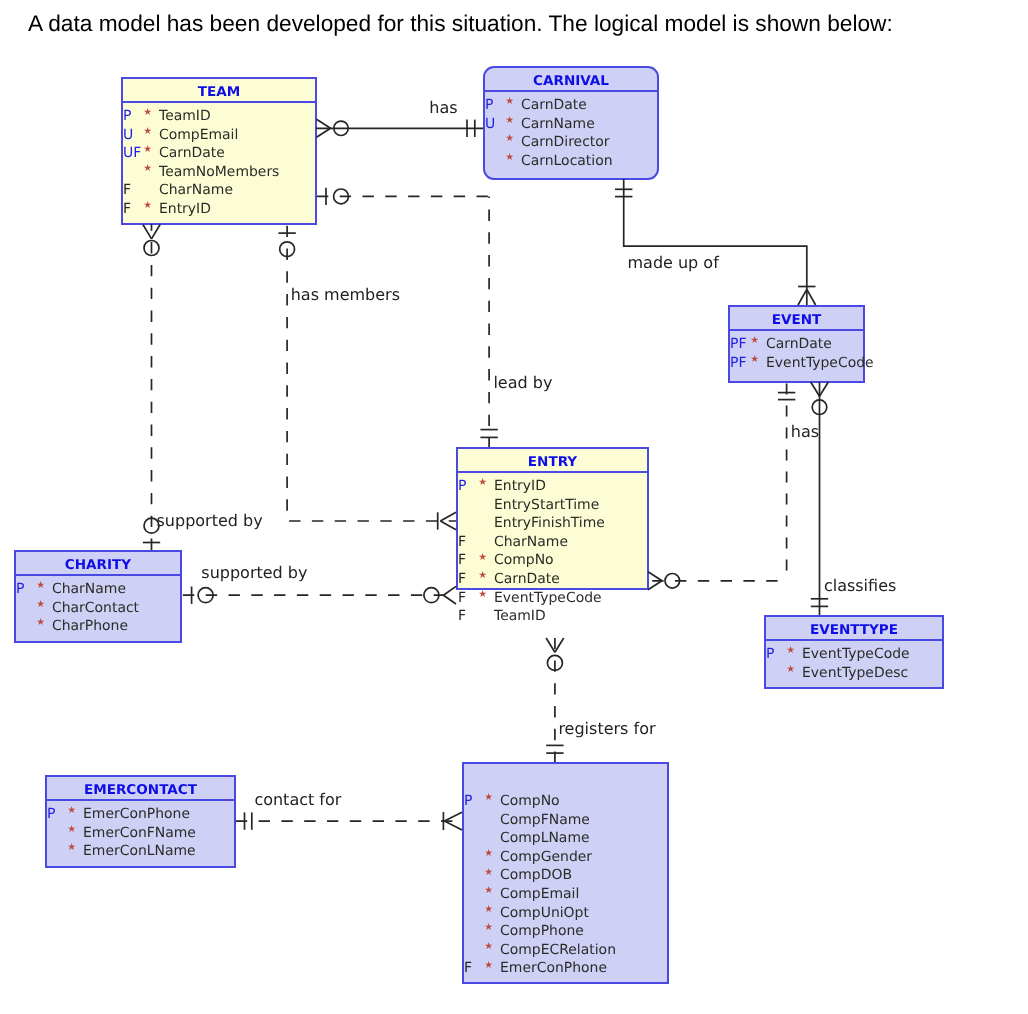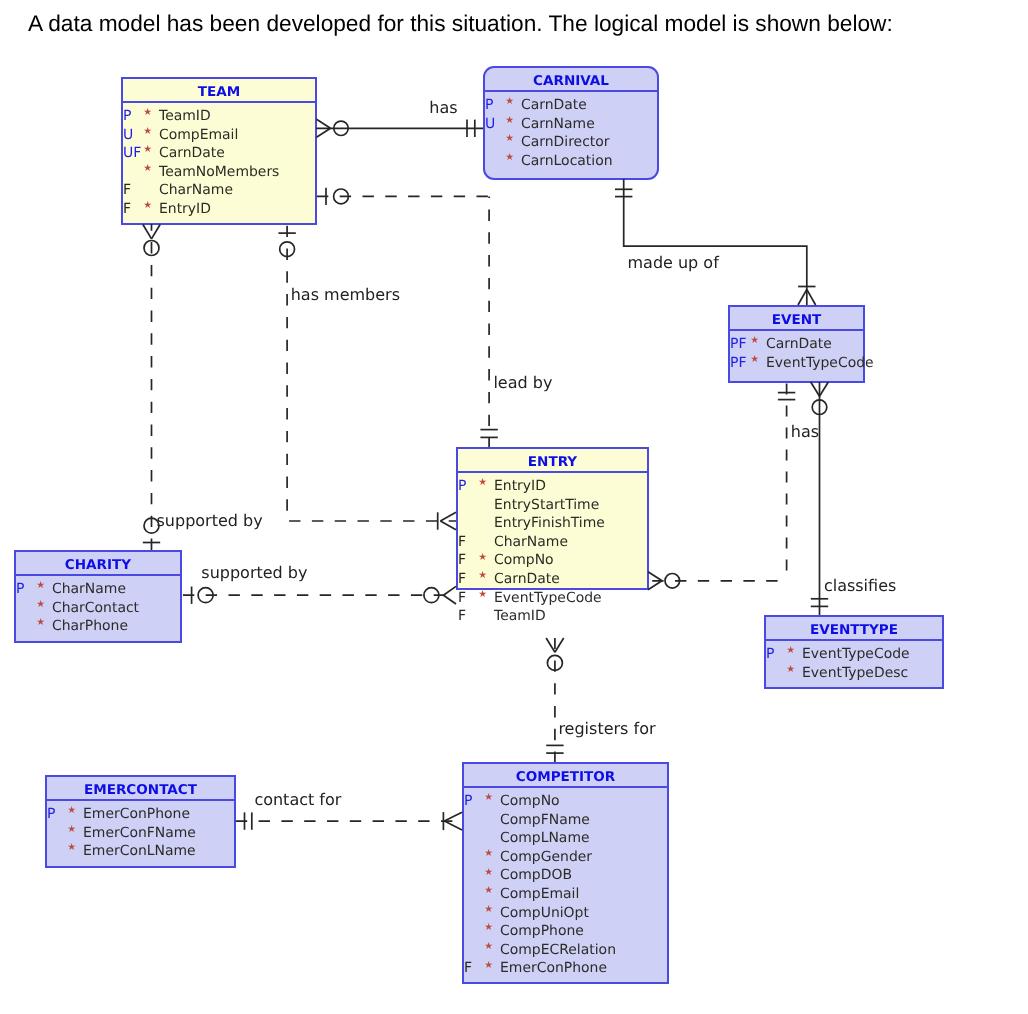--- a/index.html
+++ b/index.html
@@ -197,21 +197,20 @@
           <span class="n">EmerConFName</span>
         </div>
     <div class="attr">
           <span class="k"></span>
           <span class="s">★</span>
           <span class="n">EmerConLName</span>
         </div>
   </div>
 </div>
 <div class="entity purple" style="left:462px;top:762px;width:207px;height:222px;">
-  <div class="ent-title" style="height:24.0px;line-height:26.4px;">COMPETITOR</div>
   <div class="ent-attrs" style="top:28.0px;">
     <div class="attr">
           <span class="k">P</span>
           <span class="s">★</span>
           <span class="n">CompNo</span>
         </div>
     <div class="attr">
           <span class="k"></span>
           <span class="s"></span>
           <span class="n">CompFName</span>

